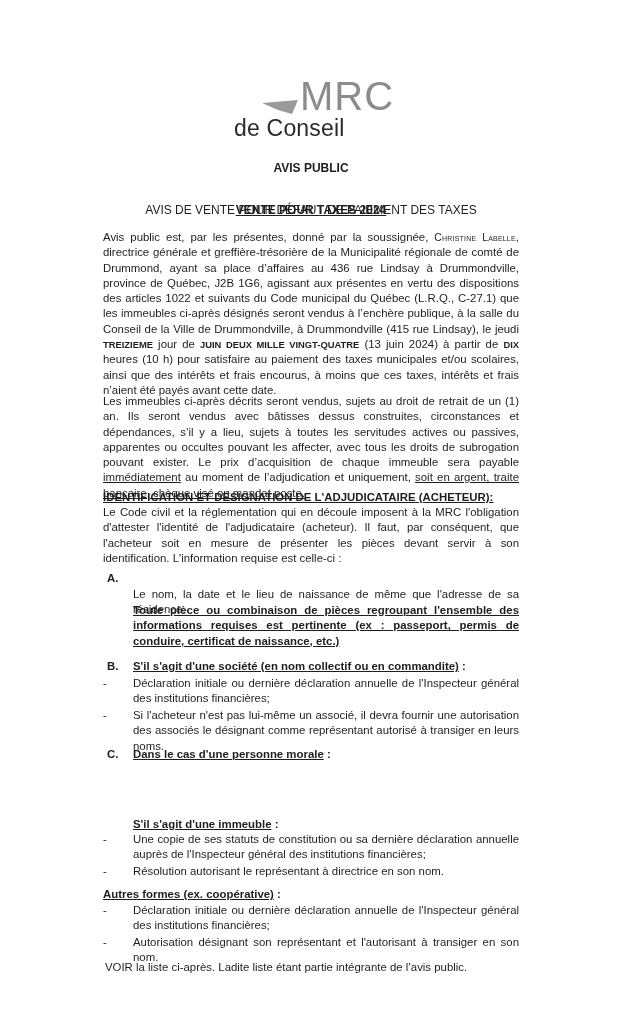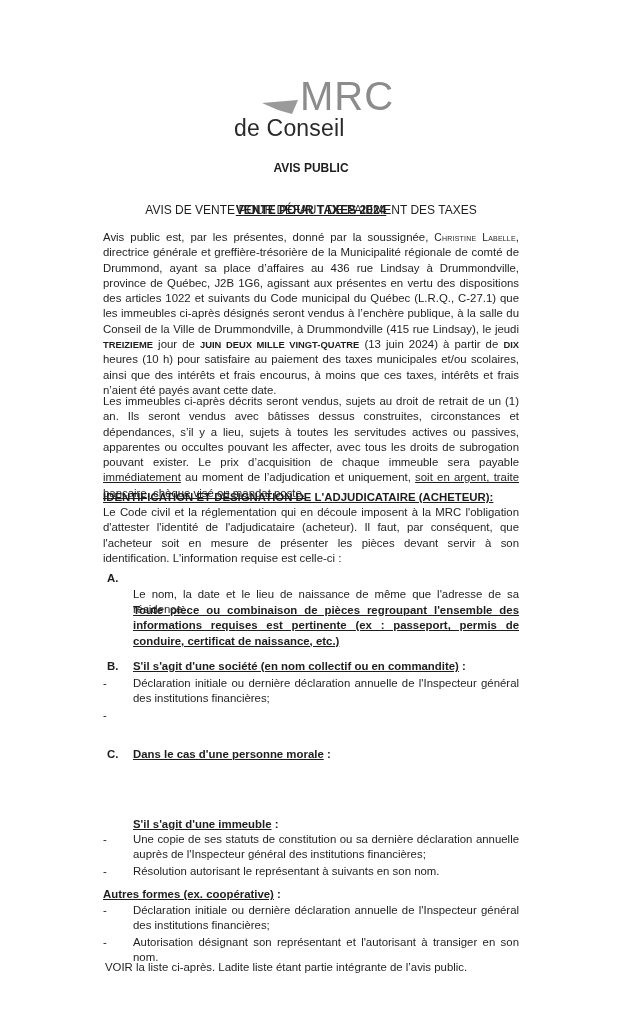--- a/index.html
+++ b/index.html
@@ -156,29 +156,30 @@
 
   <div class="sec-label" style="top:571px;">A.</div>
   <div class="sec-body" style="top:587px;">Le nom, la date et le lieu de naissance de même que l'adresse de sa résidence.</div>
   <div class="sec-body b u" style="top:603px;">Toute pièce ou combinaison de pièces regroupant l'ensemble des informations requises est pertinente (ex : passeport, permis de conduire, certificat de naissance, etc.)</div>
 
   <div class="sec-label" style="top:659px;">B.</div>
   <div class="sec-title" style="top:659px;"><span class="u">S'il s'agit d'une société (en nom collectif ou en commandite)</span><span> :</span></div>
   <div class="dash" style="top:676px;">-</div>
   <div class="sec-body" style="top:676px;">Déclaration initiale ou dernière déclaration annuelle de l'Inspecteur général des institutions financières;</div>
   <div class="dash" style="top:708px;">-</div>
+  <div class="sec-body" style="top:708px;">Si l'acheteur n'est pas lui-même un associé, il devra fournir une autorisation des associés le désignant comme représentant autorisé à transiger en leurs noms.</div>
 
   <div class="sec-label" style="top:747px;">C.</div>
   <div class="sec-title" style="top:747px;"><span class="u">Dans le cas d'une personne morale</span><span> :</span></div>
 
   <div class="sec-title" style="top:817px;"><span class="u">S'il s'agit d'une immeuble</span><span> :</span></div>
   <div class="dash" style="top:832px;">-</div>
   <div class="sec-body" style="top:832px;">Une copie de ses statuts de constitution ou sa dernière déclaration annuelle auprès de l'Inspecteur général des institutions financières;</div>
   <div class="dash" style="top:864px;">-</div>
-  <div class="sec-body" style="top:864px;">Résolution autorisant le représentant à suivants en son nom.</div>
+  <div class="sec-body" style="top:864px;">Résolution autorisant le représentant à directrice en son nom.</div>
 
   <div class="sec-title" style="left:103px; top:887px;"><span class="u">Autres formes (ex. coopérative)</span><span> :</span></div>
   <div class="dash" style="top:903px;">-</div>
   <div class="sec-body" style="top:903px;">Déclaration initiale ou dernière déclaration annuelle de l'Inspecteur général des institutions financières;</div>
   <div class="dash" style="top:935px;">-</div>
   <div class="sec-body" style="top:935px;">Autorisation désignant son représentant et l'autorisant à transiger en son nom.</div>
 
   <div class="footer">VOIR la liste ci-après. Ladite liste étant partie intégrante de l’avis public.</div>
 </div>
 

